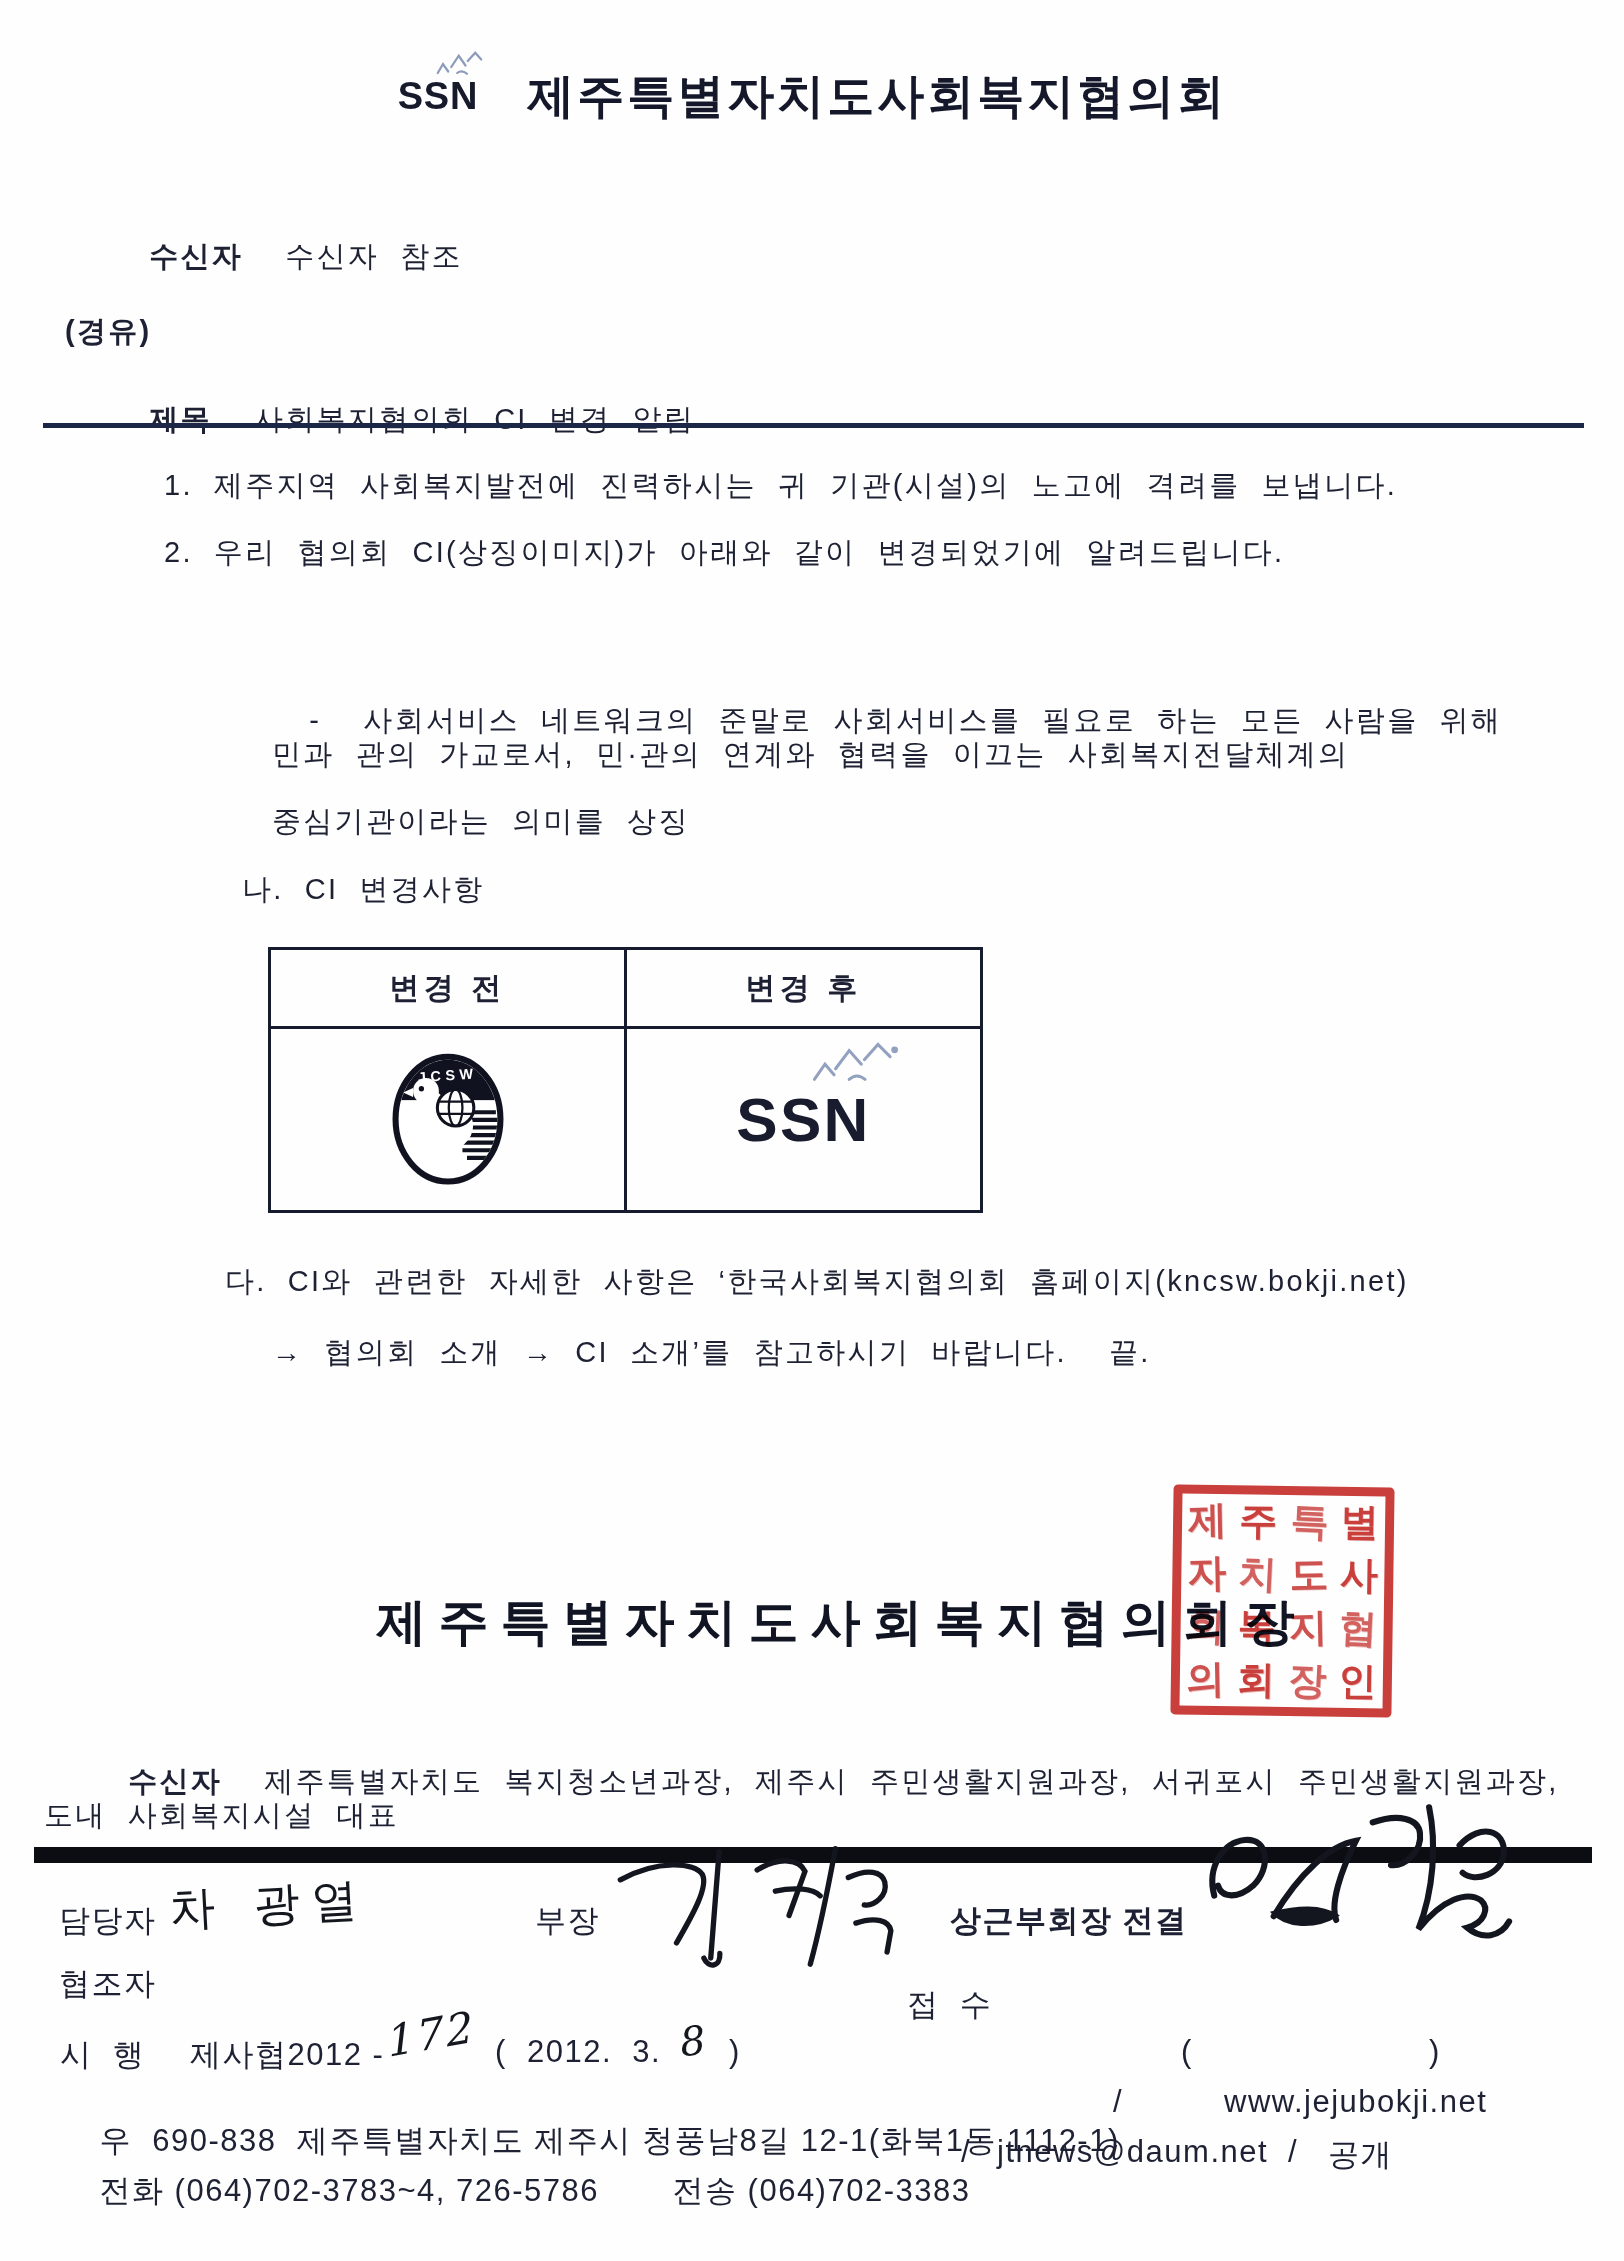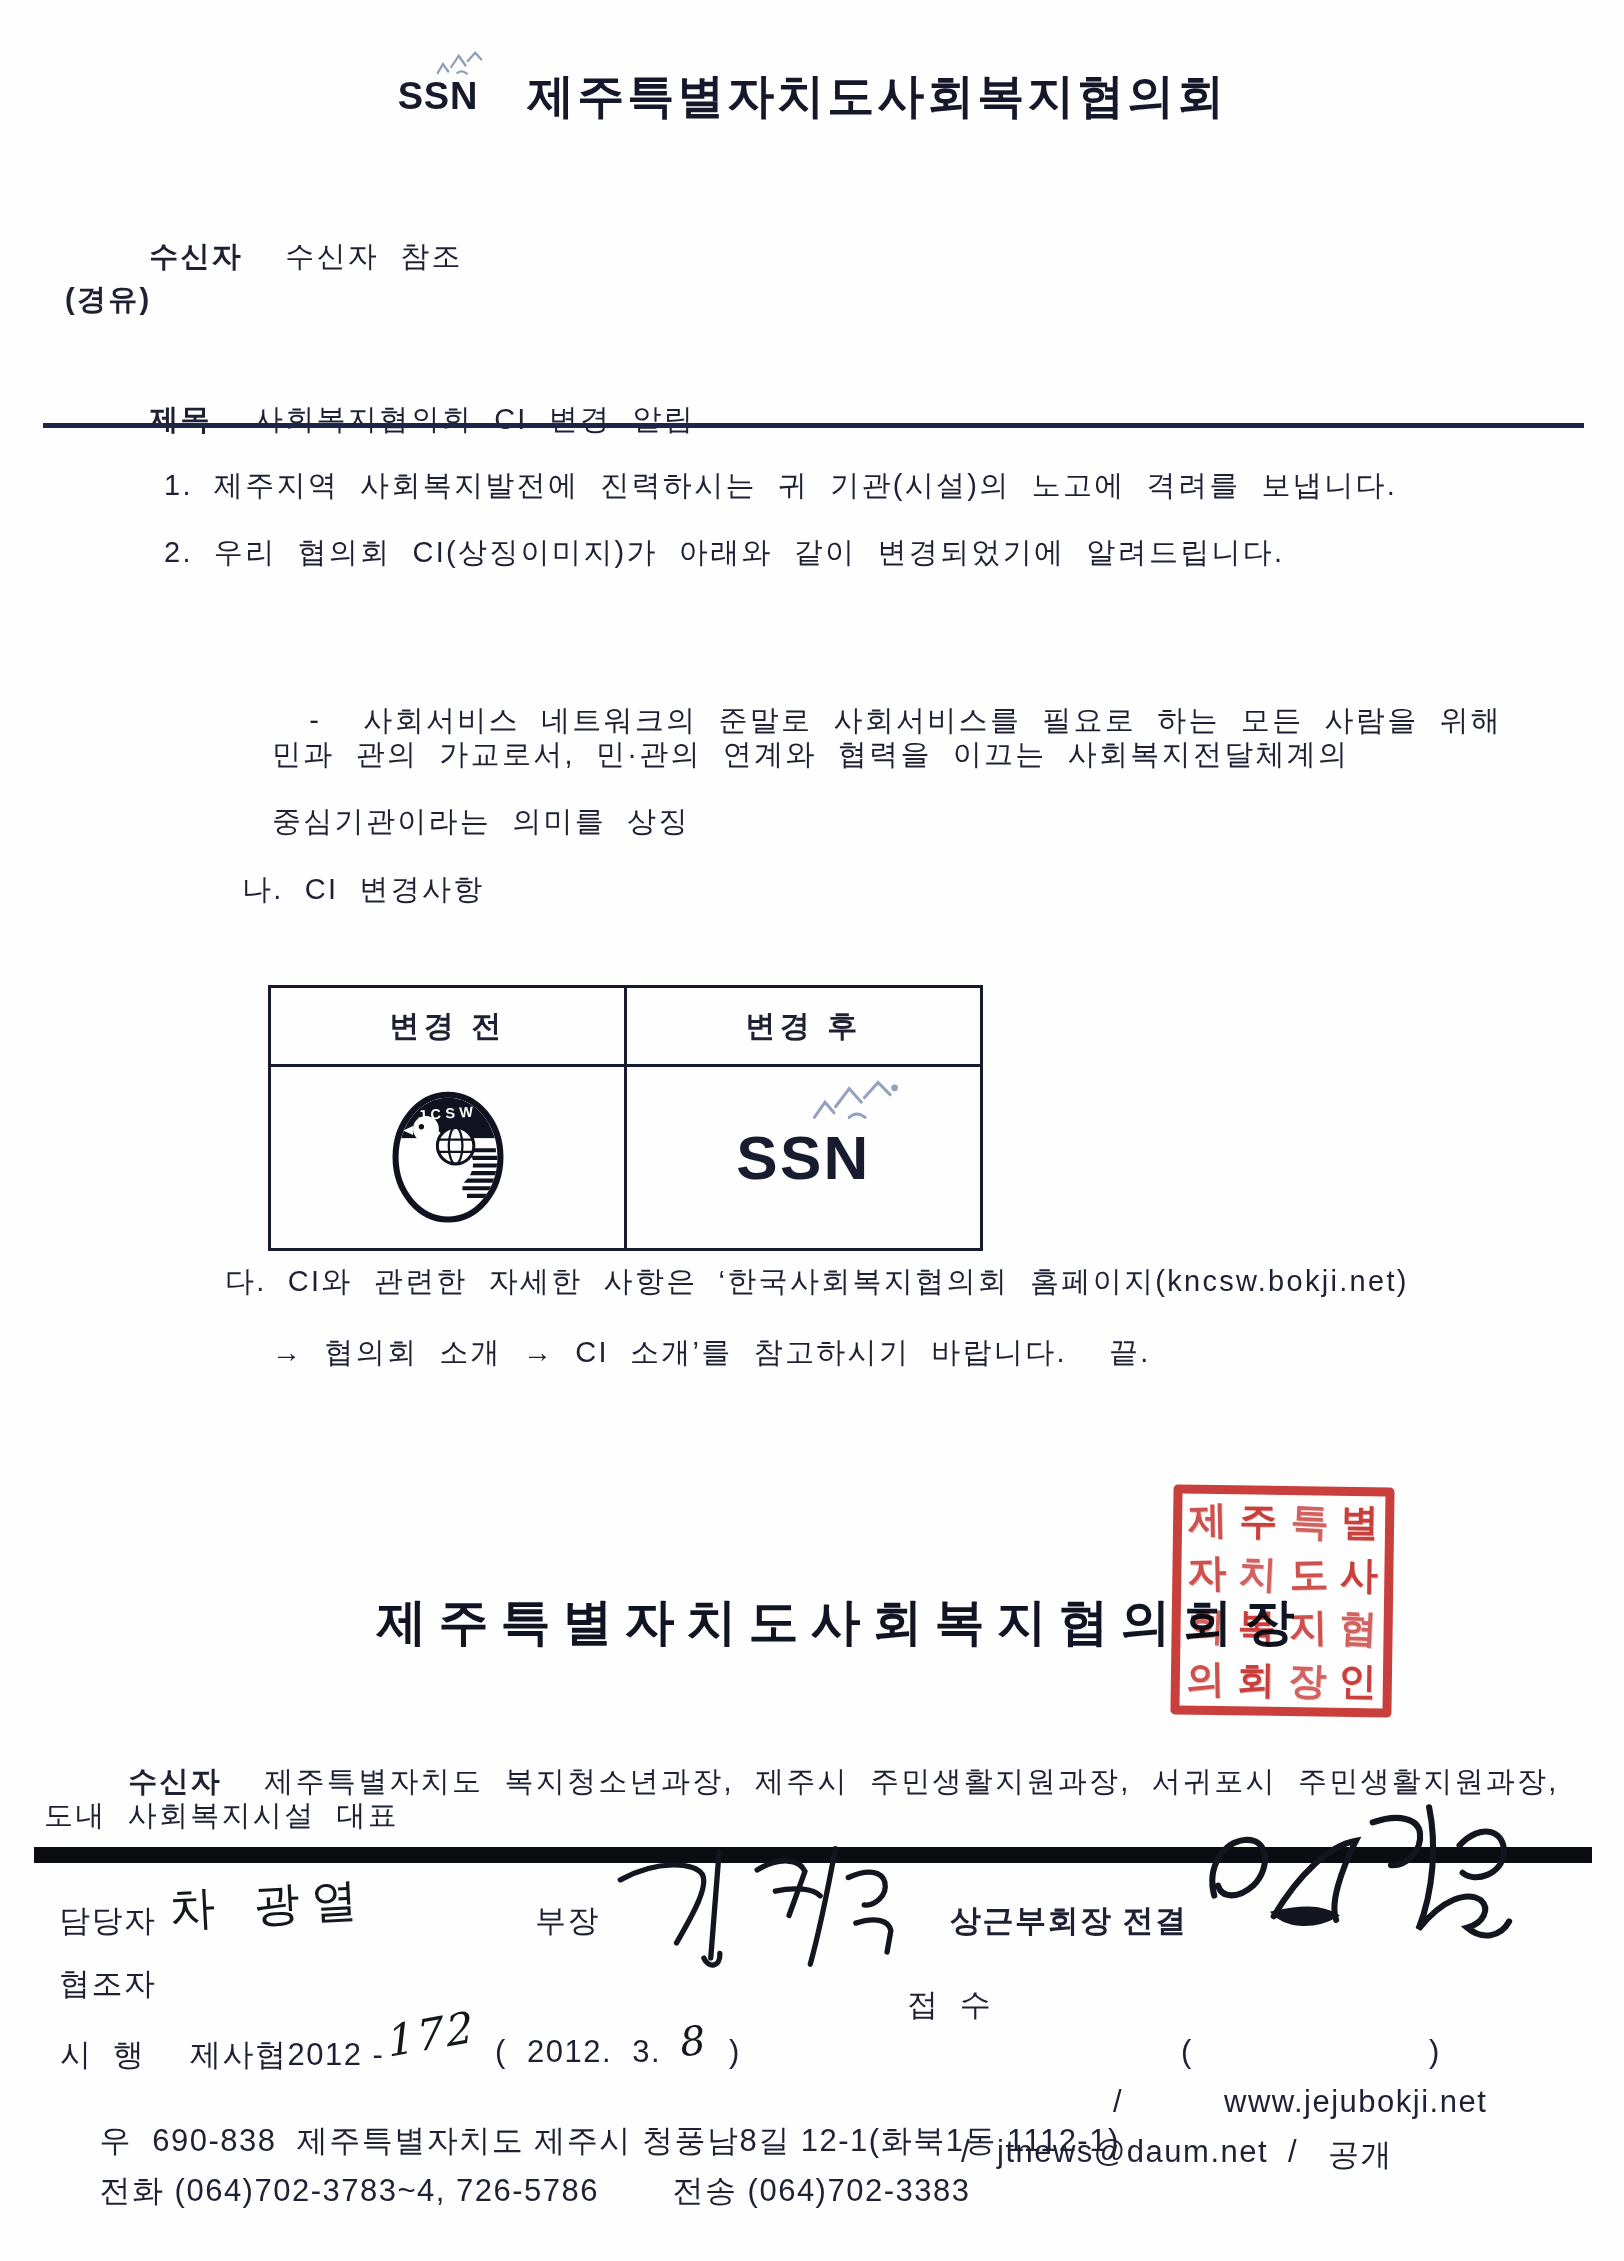--- a/index.html
+++ b/index.html
@@ -2,34 +2,34 @@
 <html style="font-size:12px"><head>
 <meta charset="utf-8">
 <style>
   html,body{margin:0;padding:0;background:#ffffff;}
   .page{
     position:relative;width:1625px;height:2261px;background:#fefefe;
     font-family:"Liberation Sans",sans-serif;color:#1d2133;overflow:hidden;
   }
   .abs{position:absolute;}
   .doc-text{font-size:29px;letter-spacing:2.3px;word-spacing:10.7px;white-space:pre;color:#1d2133;}
-  .bold{font-weight:700;}
+  .bold{font-weight:700;margin-top:32px;}
 
   
   .header{top:65px;left:0;width:1625px;display:flex;justify-content:center;align-items:center;gap:49px;}
   .logo-wrap{position:relative;display:inline-block;}
   .logo-ssn{font-size:38px;font-weight:900;letter-spacing:0.8px;transform:skewX(-3deg);color:#161a2b;}
   .logo-birds{position:absolute;top:-26px;right:-10.7px;}
   .org-name{font-size:47px;font-weight:700;letter-spacing:3px;color:#14182a;}
 
   
   .rule{top:423px;left:43px;width:1541px;height:5.3px;background:#1c2646;}
 
   
-  .ci-table{top:947px;left:268px;width:715px;height:266px;border:3.8px solid #161b2e;box-sizing:border-box;display:flex;flex-direction:column;margin-top:38px;}
+  .ci-table{top:947px;left:268px;width:715px;height:266px;border:3.8px solid #161b2e;box-sizing:border-box;display:flex;flex-direction:column;}
   .ci-head{display:flex;height:76px;border-bottom:3px solid #161b2e;}
   .ci-body{display:flex;flex:1;}
   .ci-cell{flex:1;display:flex;align-items:center;justify-content:center;}
   .ci-cell.first{border-right:3px solid #161b2e;}
   .ci-head .ci-cell{font-size:30px;font-weight:700;letter-spacing:4.6px;white-space:pre;}
   .new-logo-wrap{position:relative;display:inline-block;}
   .new-logo-text{font-size:62px;font-weight:900;letter-spacing:2.3px;color:#181c2e;}
   .new-logo-birds{position:absolute;top:-44px;right:-33px;}
 
   

